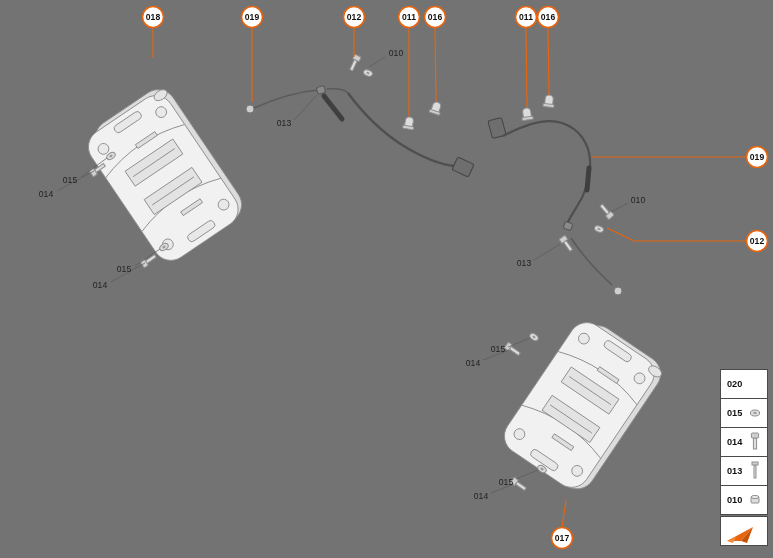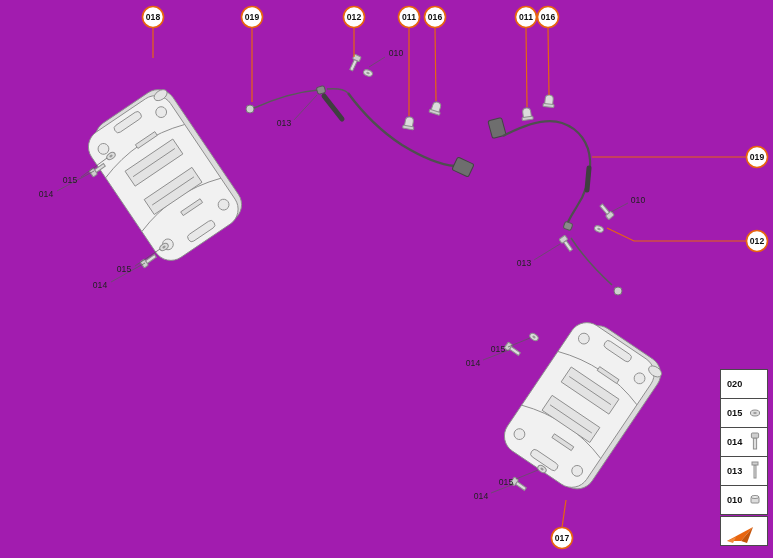--- a/index.html
+++ b/index.html
@@ -1,16 +1,16 @@
 <!DOCTYPE html>
 <html><head>
 <meta charset="utf-8">
 <style>
   html,body{margin:0;padding:0;background:#ffffff;}
-  .canvas{position:relative;width:773px;height:558px;background:#a21caf;overflow:hidden;
+  .canvas{position:relative;width:773px;height:558px;background:#737373;overflow:hidden;
           font-family:"Liberation Sans",sans-serif;}
   svg text{font-family:"Liberation Sans",sans-serif;}
   .co{font-size:8.6px;fill:#111;font-weight:bold;}
   .pl{font-size:8.6px;fill:#222;}
   .lg{font-size:9.2px;fill:#111;font-weight:bold;}
   .leader-o{stroke:#e8650f;stroke-width:1.2;fill:none;}
   .leader-k{stroke:#5a5a5a;stroke-width:0.7;fill:none;}
 </style>
 </head>
 <body>

